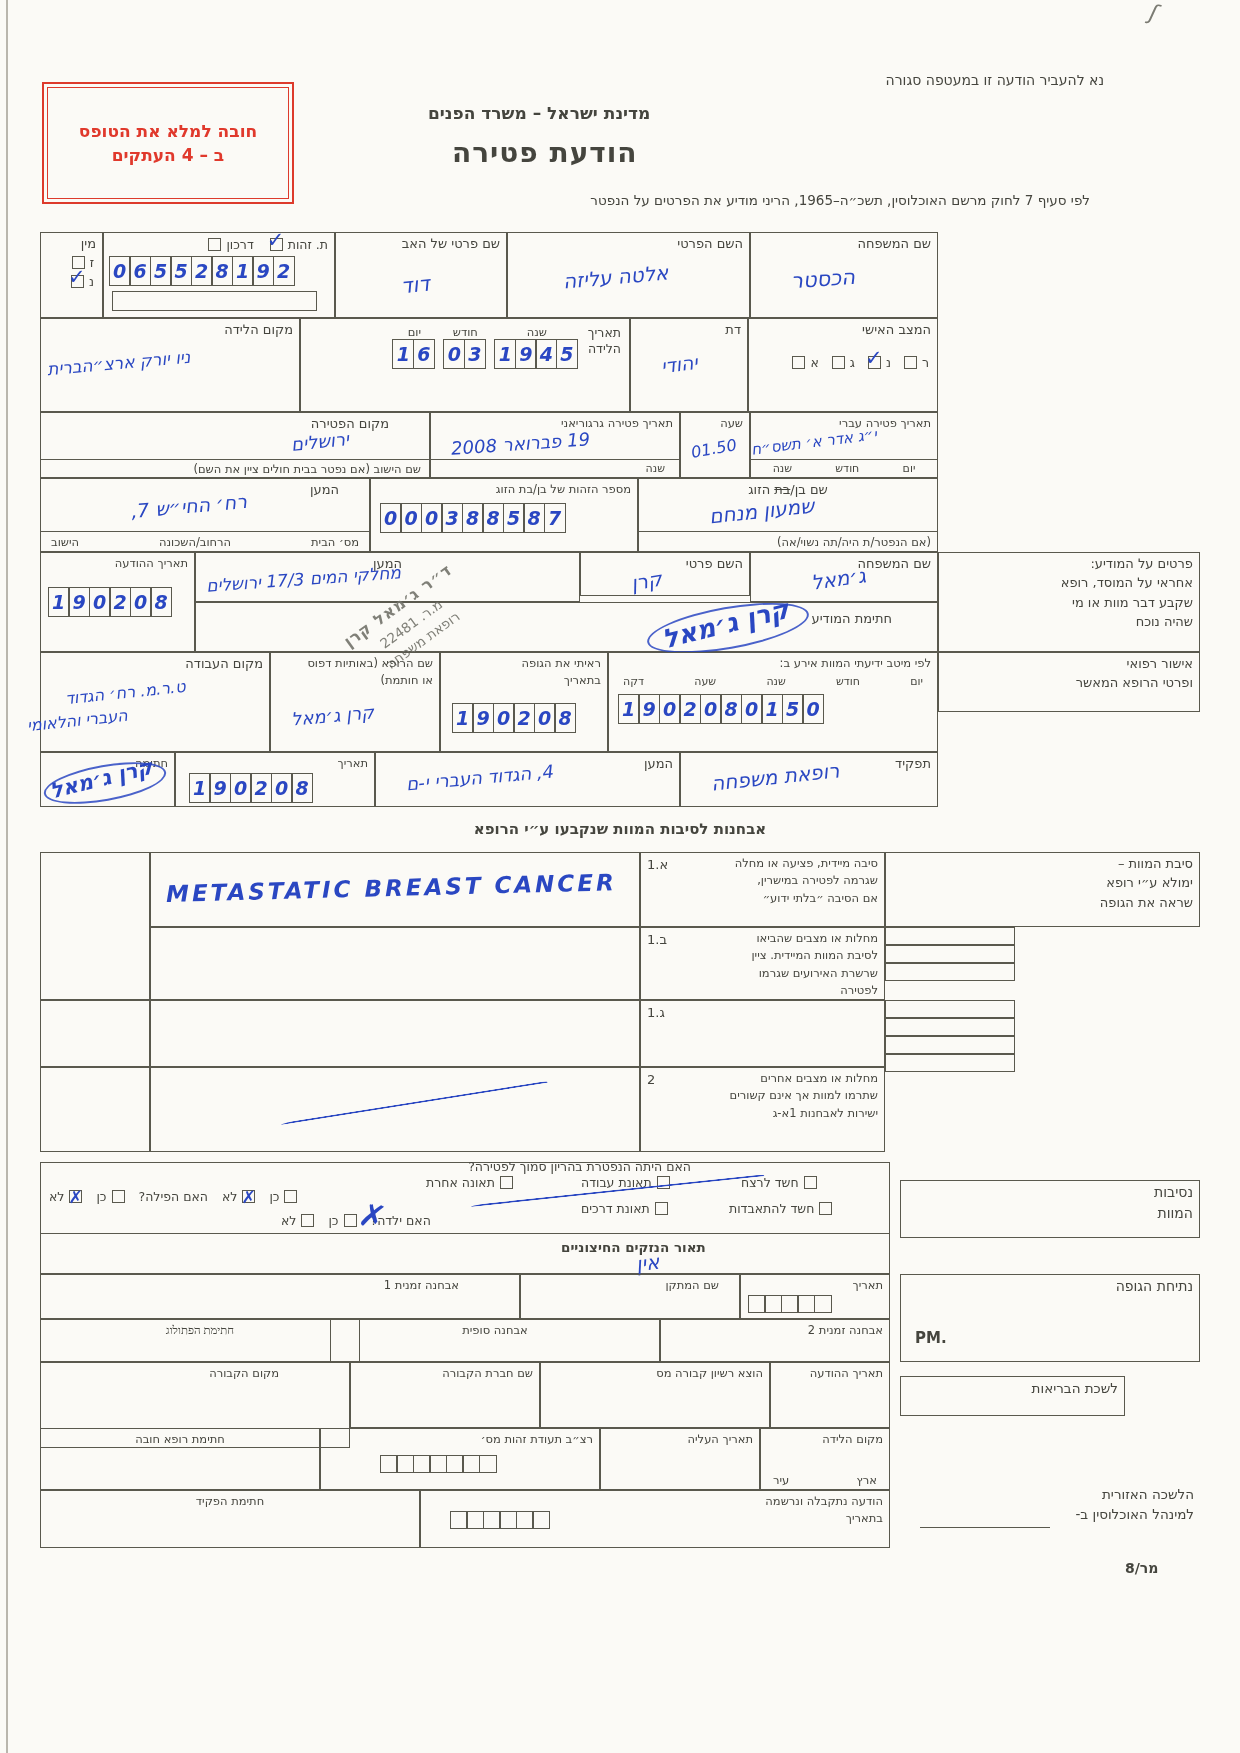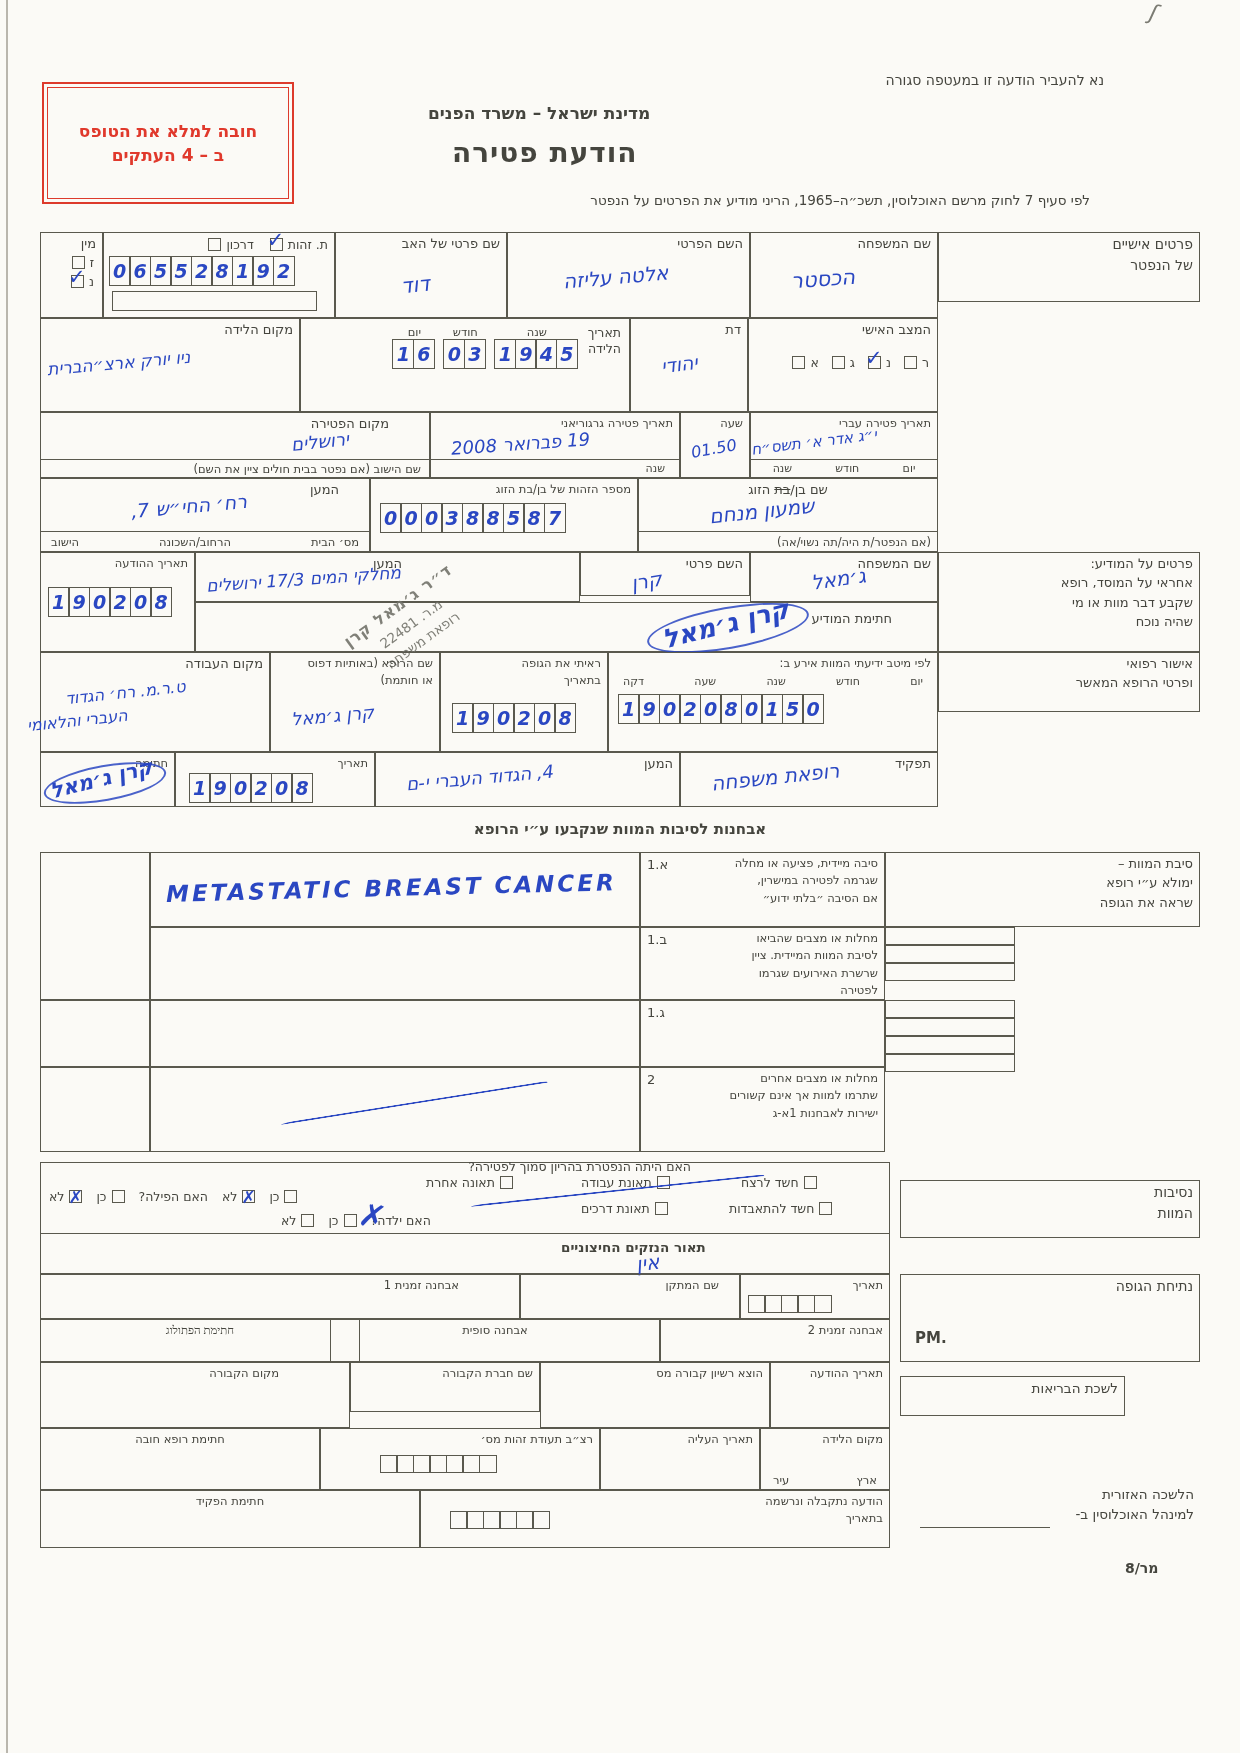--- a/index.html
+++ b/index.html
@@ -48,24 +48,20 @@
   <div class="abs" style="right:150px;top:192px;font-size:13.5px;margin-left:40px;">לפי סעיף 7 לחוק מרשם האוכלוסין, תשכ״ה–1965, הריני מודיע את הפרטים על הנפטר</div>
 
   <div class="redbox">
     <div class="redbox-in">
       <span>חובה למלא את הטופס</span>
       <span>ב – 4 העתקים</span>
     </div>
   </div>
 
   <div class="tbl" style="left:40px;top:232px;width:1160px;height:320px;">
-    <div class="cell" style="left:898px;top:0;width:262px;height:70px;">
-      <div class="lbl" style="font-size:14px;">פרטים אישיים</div>
-      <div class="lbl" style="font-size:14px;padding-top:0;">של הנפטר</div>
-    </div>
     <div class="cell" style="left:0;top:0;width:898px;height:320px;"></div>
 
     <div class="cell" style="left:710px;top:0;width:188px;height:86px;">
       <div class="lbl">שם המשפחה</div>
       <div class="hw abs" style="left:40px;top:34px;font-size:21px;transform:rotate(-4deg);">הכסטר</div>
     </div>
     <div class="cell" style="left:467px;top:0;width:243px;height:86px;">
       <div class="lbl">השם הפרטי</div>
       <div class="hw abs" style="left:55px;top:32px;font-size:20px;transform:rotate(-5deg);">אלטה עליזה</div>
     </div>
@@ -512,24 +508,24 @@
   <div class="tbl" style="left:40px;top:1362px;width:1160px;height:66px;">
     <div class="cell" style="left:860px;top:14px;width:225px;height:40px;">
       <div class="lbl" style="font-size:13.5px;">לשכת הבריאות</div>
     </div>
     <div class="cell" style="left:730px;top:0;width:120px;height:66px;">
       <div class="lbl lbl-sm">תאריך ההודעה</div>
     </div>
     <div class="cell" style="left:500px;top:0;width:230px;height:66px;">
       <div class="lbl lbl-sm">הוצא רשיון קבורה מס</div>
     </div>
-    <div class="cell" style="left:310px;top:0;width:190px;height:50px;">
+    <div class="cell" style="left:310px;top:0;width:190px;height:66px;">
       <div class="lbl lbl-sm">שם חברת הקבורה</div>
     </div>
-    <div class="cell" style="left:0;top:0;width:310px;height:66px;">
+    <div class="cell" style="left:0;top:0;width:310px;height:86px;">
       <div class="lbl lbl-sm" style="padding-right:70px;">מקום הקבורה</div>
     </div>
   </div>
 
   <div class="tbl" style="left:40px;top:1428px;width:1160px;height:120px;">
     <div class="cell" style="left:860px;top:55px;width:300px;height:60px;border:none;">
       <div class="lbl" style="font-size:13.5px;">הלשכה האזורית</div>
       <div class="lbl" style="font-size:13.5px;padding-top:0;">למינהל האוכלוסין ב-</div>
       <div class="abs" style="left:20px;top:44px;width:130px;border-bottom:1.5px solid #5a594e;"></div>
     </div>

